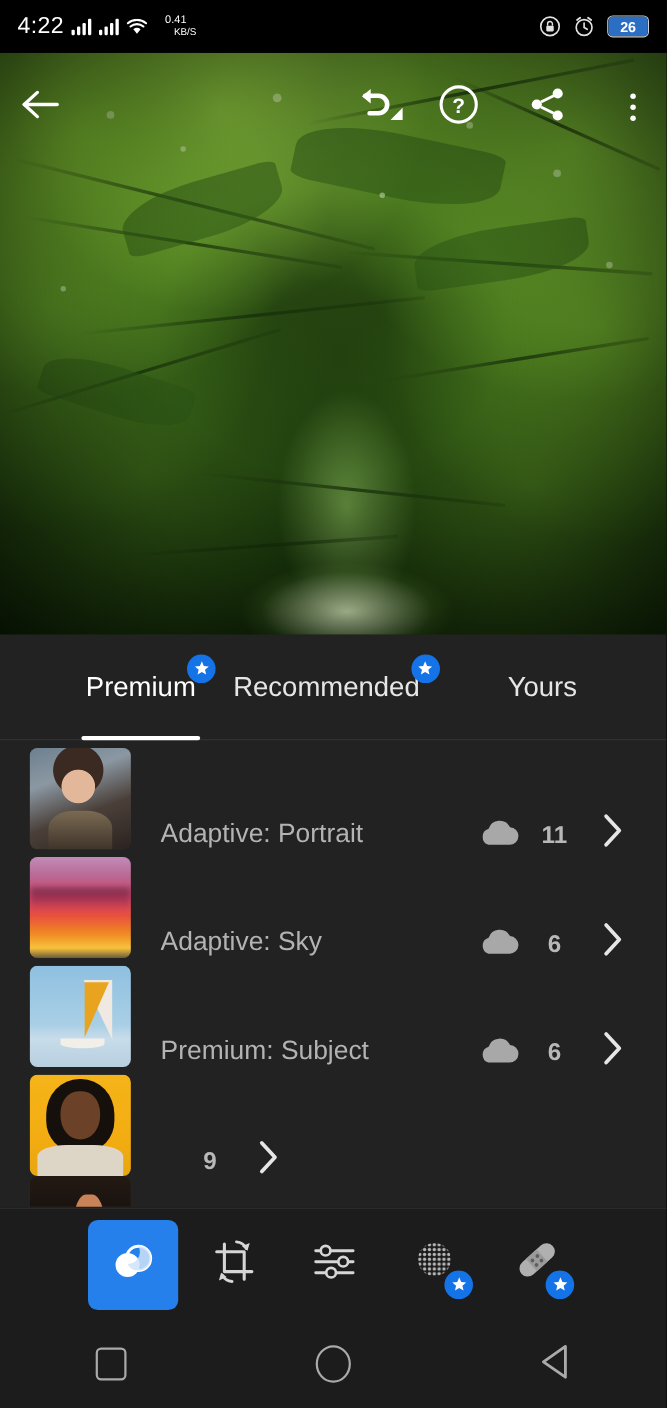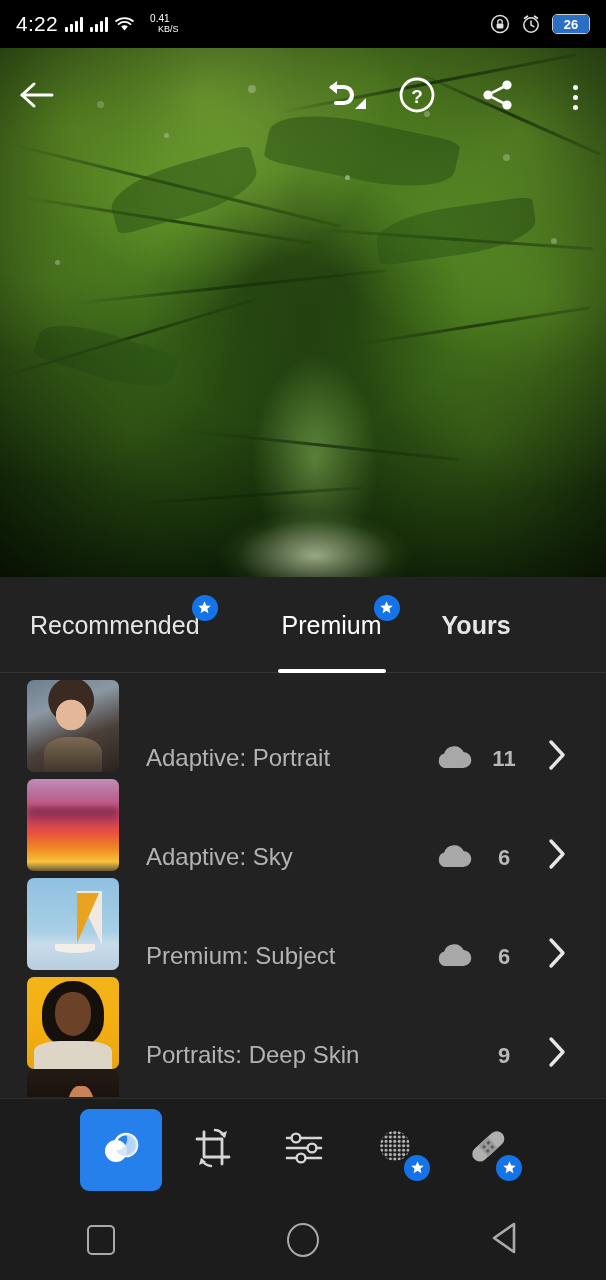--- a/index.html
+++ b/index.html
@@ -113,21 +113,21 @@
     position:relative; height:96px; display:flex; align-items:center;
     border-bottom:1px solid #343434;
   }
   .tab{
     position:relative; color:#e6e6e6; font-size:25px; padding:0 4px;
     display:flex; align-items:flex-start; height:96px; line-height:96px;
     cursor:pointer;
   }
   .tab.t1{ margin-left:26px; }
   .tab.t2{ margin-left:74px; }
-  .tab.t3{ margin-left:52px;font-weight:bold; }
+  .tab.t3{ margin-left:72px; }
   .tab .star{
     position:absolute; top:18px; right:-14px;
     width:26px; height:26px; border-radius:50%; background:#1473e6;
     display:flex; align-items:center; justify-content:center;
   }
   .tab .star svg{ display:block; }
   .tab .ul{
     position:absolute; bottom:0; left:0; right:0; height:4px;
     background:#fff; border-radius:2px; display:none;
   }
@@ -379,37 +379,37 @@
           <i></i>
           <i></i>
         </span>
     </div>
   </div>
   <div class="tb-tri"></div>
 
   <div class="panel">
 
     <div class="tabs">
+      <div class="tab t2 active">
+        <span>Premium</span>
+        <span class="star">
+          <svg width="15" height="15" viewBox="0 0 15 15">
+              <polygon points="7.5,1.2 9.3,5.4 13.8,5.8 10.4,8.8 11.4,13.2 7.5,10.8 3.6,13.2 4.6,8.8 1.2,5.8 5.7,5.4" fill="#fff"></polygon>
+            </svg>
+        </span>
+        <span class="ul"></span>
+      </div>
       <div class="tab t1">
         <span>Recommended</span>
         <span class="star">
           <svg width="15" height="15" viewBox="0 0 15 15">
               <polygon points="7.5,1.2 9.3,5.4 13.8,5.8 10.4,8.8 11.4,13.2 7.5,10.8 3.6,13.2 4.6,8.8 1.2,5.8 5.7,5.4" fill="#fff"></polygon>
             </svg>
         </span>
 
-      </div>
-      <div class="tab t2 active">
-        <span>Premium</span>
-        <span class="star">
-          <svg width="15" height="15" viewBox="0 0 15 15">
-              <polygon points="7.5,1.2 9.3,5.4 13.8,5.8 10.4,8.8 11.4,13.2 7.5,10.8 3.6,13.2 4.6,8.8 1.2,5.8 5.7,5.4" fill="#fff"></polygon>
-            </svg>
-        </span>
-        <span class="ul"></span>
       </div>
       <div class="tab t3">
         <span>Yours</span>
 
       </div>
     </div>
 
     <div class="rows">
 
       <div class="row">
@@ -471,21 +471,20 @@
       </div>
 
       <div class="row">
         <div class="thumb">
           <div class="th-deepskin">
               <div class="hair"></div>
               <div class="face"></div>
               <div class="shirt"></div>
             </div>
         </div>
-        <div class="rtitle">Portraits: Deep Skin</div>
         <div class="cloud empty">
           <svg width="42" height="30" viewBox="0 0 42 30">
               <path d="M12 26 h19 a8 8 0 0 0 .6-16 A10.5 10.5 0 0 0 12.2 11.5 A7.6 7.6 0 0 0 12 26 Z" fill="#a8a8a8"></path>
             </svg>
         </div>
         <div class="count">9</div>
         <div class="chev">
           <svg width="22" height="34" viewBox="0 0 22 34">
               <path d="M5 4 L17 17 L5 30" stroke="#e6e6e6" stroke-width="3.4" fill="none" stroke-linecap="round" stroke-linejoin="round"></path>
             </svg>

